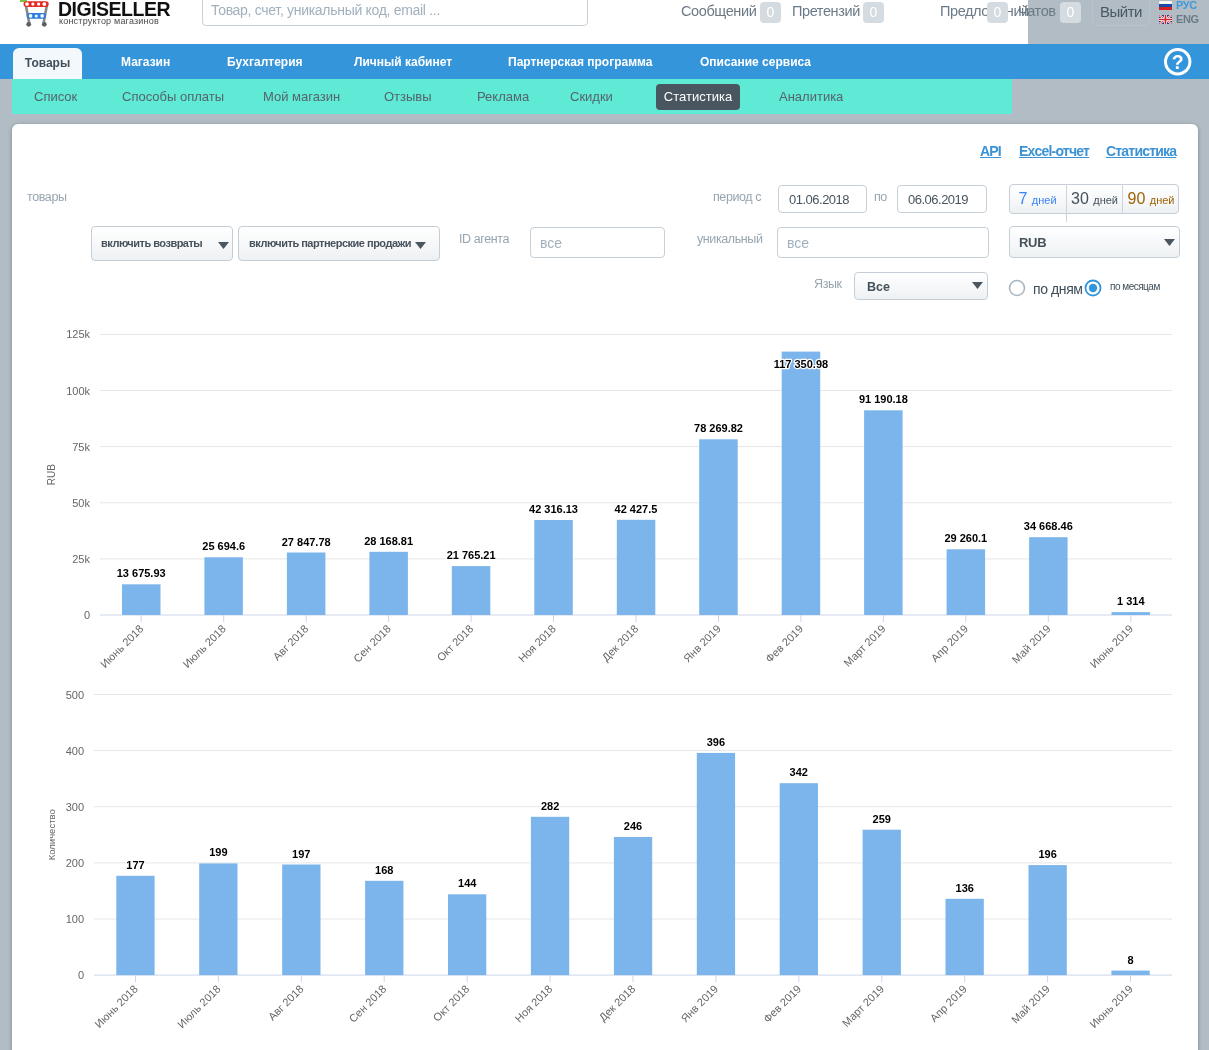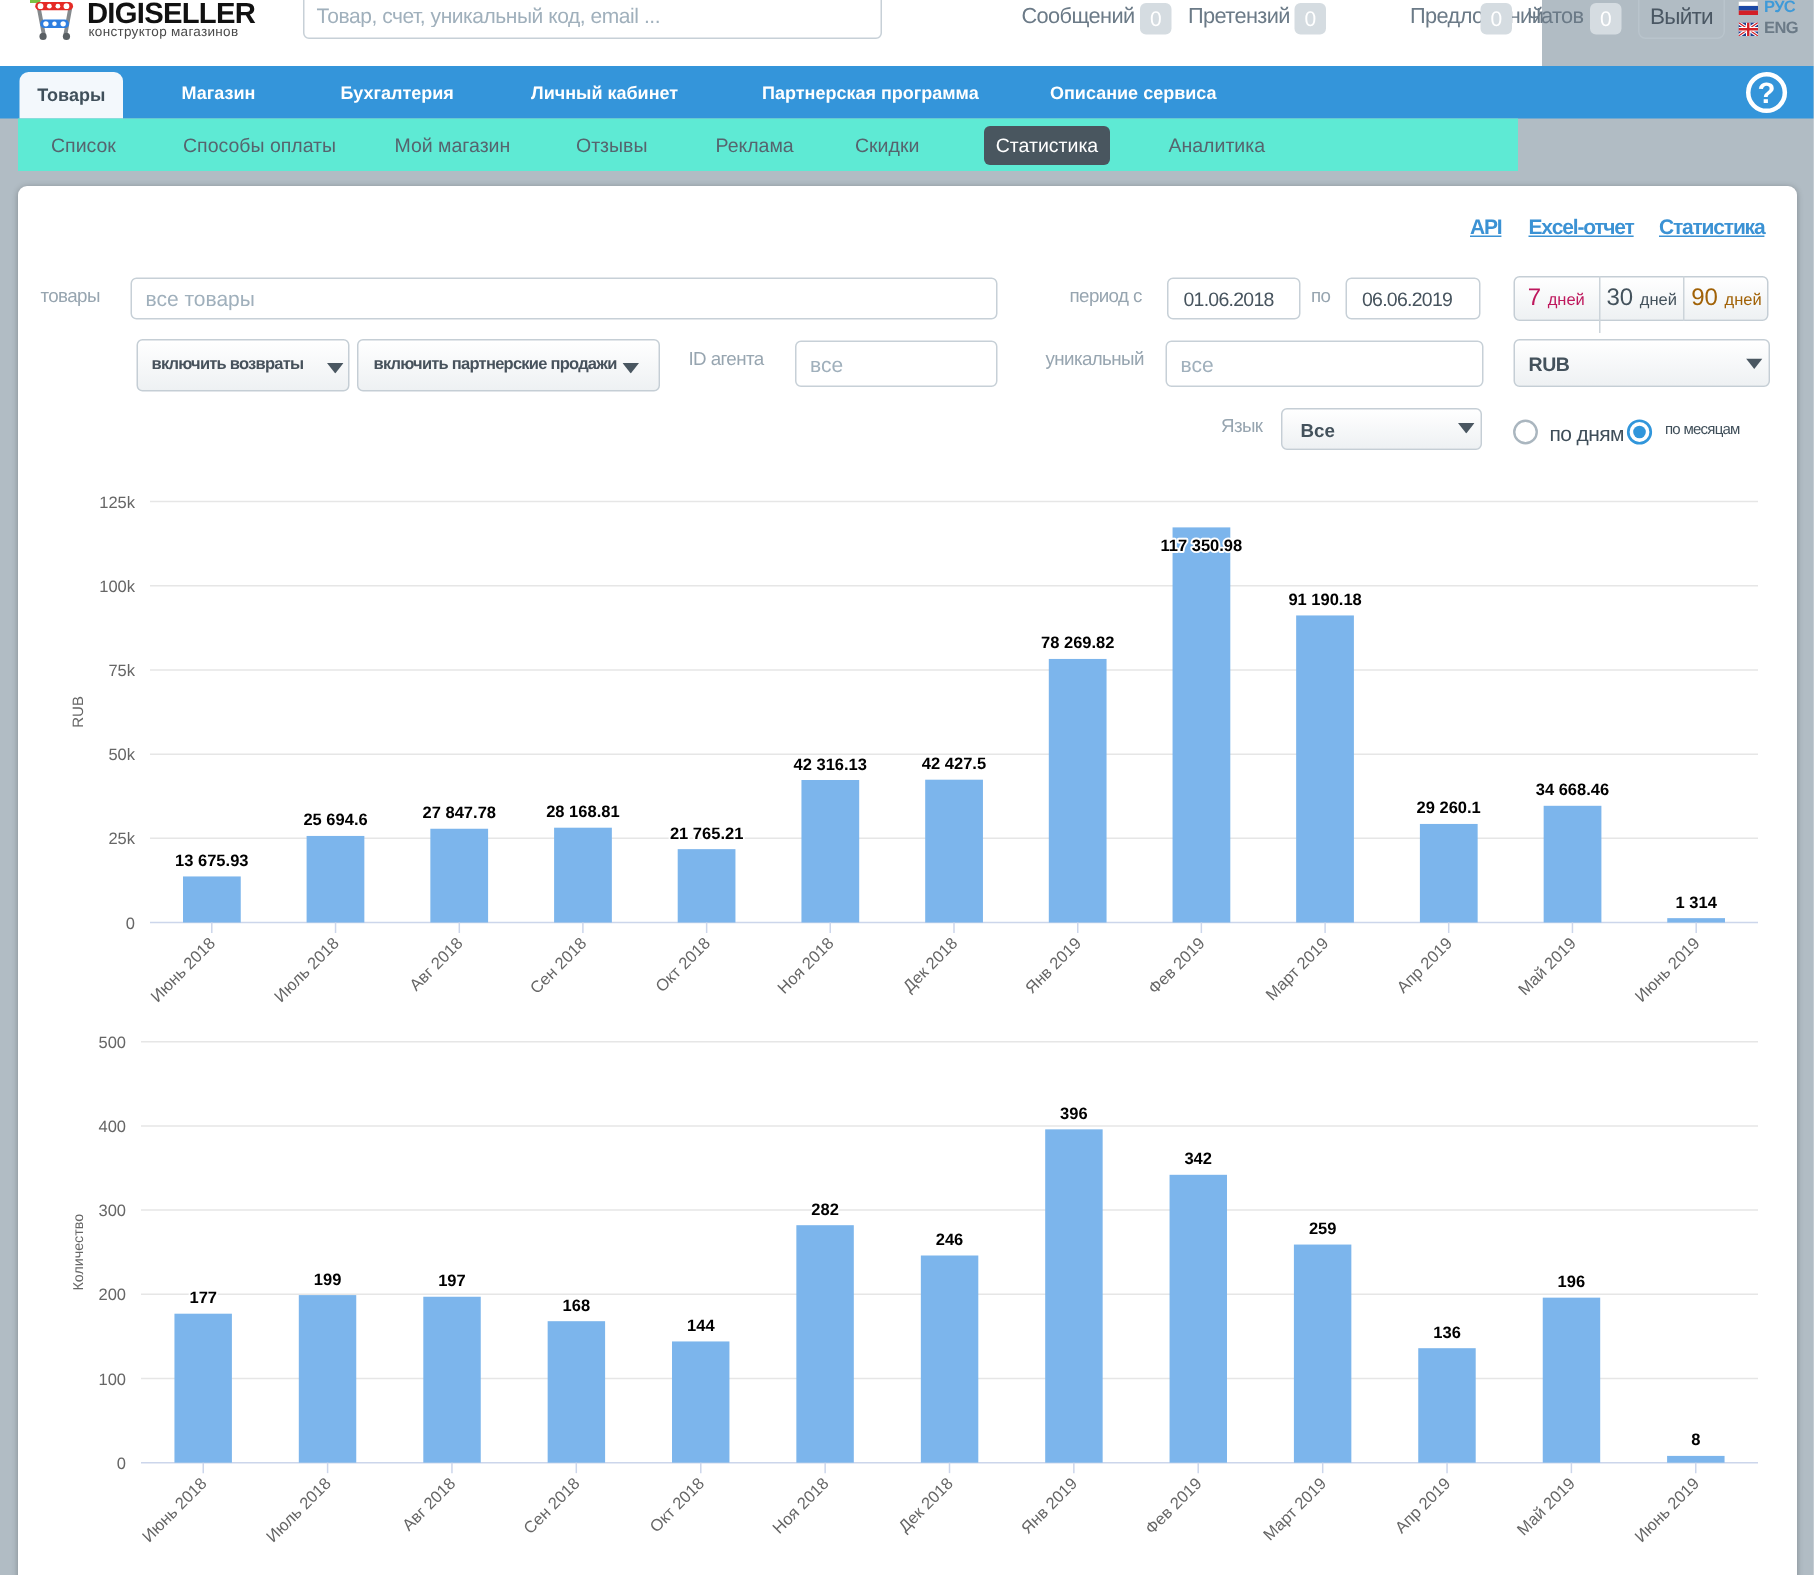--- a/index.html
+++ b/index.html
@@ -90,27 +90,26 @@
   <a class="pill">Статистика</a>
   <a style="left:767px">Аналитика</a>
 </div>
 
 <div class="card">
   <a class="lnk" style="left:968px;top:19px">API</a>
   <a class="lnk" style="left:1007px;top:19px">Excel-отчет</a>
   <a class="lnk" style="left:1094px;top:19px">Статистика</a>
 
   <div class="glabel" style="left:15px;top:66px">товары</div>
-  <input class="inp" style="left: 75px; top: 61px; width: 578px; height: 28px; padding-left: 9px;" placeholder="все товары">
   <div class="glabel" style="left:701px;top:66px">период с</div>
   <input class="inp" style="left: 766px; top: 61px; width: 89px; height: 28px; padding-left: 10px; font-size: 13px; letter-spacing: -0.5px;" value="01.06.2018">
   <div class="glabel" style="left:862px;top:66px">по</div>
   <input class="inp" style="left: 885px; top: 61px; width: 90px; height: 28px; padding-left: 10px; font-size: 13px; letter-spacing: -0.5px;" value="06.06.2019">
   <div class="btn" style="left:997px;top:60px;width:170px;height:30px"></div>
-  <div class="abs" style="left:997px;top:60px;width:58px;height:38px;border-right:1px solid #ccd4da;text-align:center;line-height:30px;color:#be185d"><span style="font-size:16px">7</span> <span style="font-size:11px">дней</span></div>
+  <div class="abs" style="left:997px;top:60px;width:58px;height:38px;border-right:1px solid #ccd4da;text-align:center;line-height:30px;color:#3b82f6"><span style="font-size:16px">7</span> <span style="font-size:11px">дней</span></div>
   <div class="abs" style="left:1055px;top:60px;width:56px;height:30px;border-right:1px solid #ccd4da;text-align:center;line-height:30px;color:#44525c"><span style="font-size:16px">30</span> <span style="font-size:11px">дней</span></div>
   <div class="abs" style="left:1111px;top:60px;width:56px;height:18px;text-align:center;line-height:30px;color:#a16207"><span style="font-size:16px">90</span> <span style="font-size:11px">дней</span></div>
 
   <div class="btn" style="left:79px;top:102px;width:142px;height:35px;color:#47525c;font-size:11px;font-weight:bold;letter-spacing:-0.5px;line-height:33px;padding-left:9px">включить возвраты</div>
   <svg style="position:absolute;left:206px;top:118px" width="11" height="7">
       <path d="M0 0 L11 0 L5.5 7 Z" fill="#4a5761"></path>
     </svg>
   <div class="btn" style="left:226px;top:102px;width:202px;height:35px;color:#47525c;font-size:11px;font-weight:bold;letter-spacing:-0.5px;line-height:33px;padding-left:10px">включить партнерские продажи</div>
   <svg style="position:absolute;left:403px;top:118px" width="11" height="7">
       <path d="M0 0 L11 0 L5.5 7 Z" fill="#4a5761"></path>

